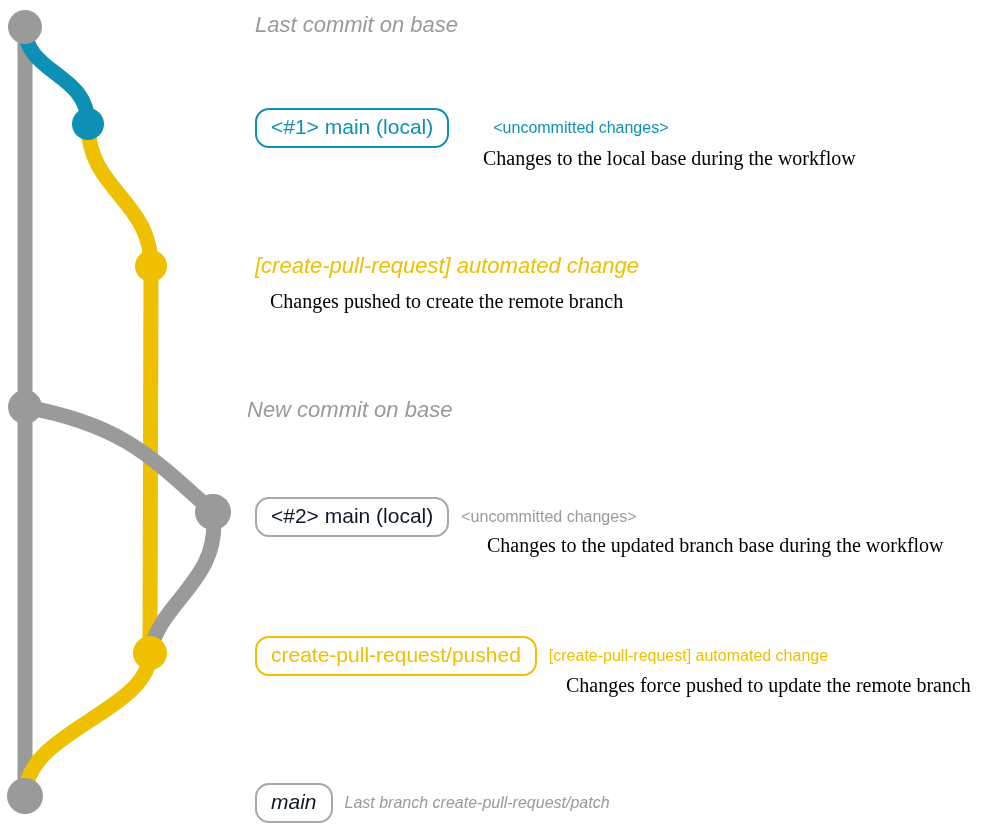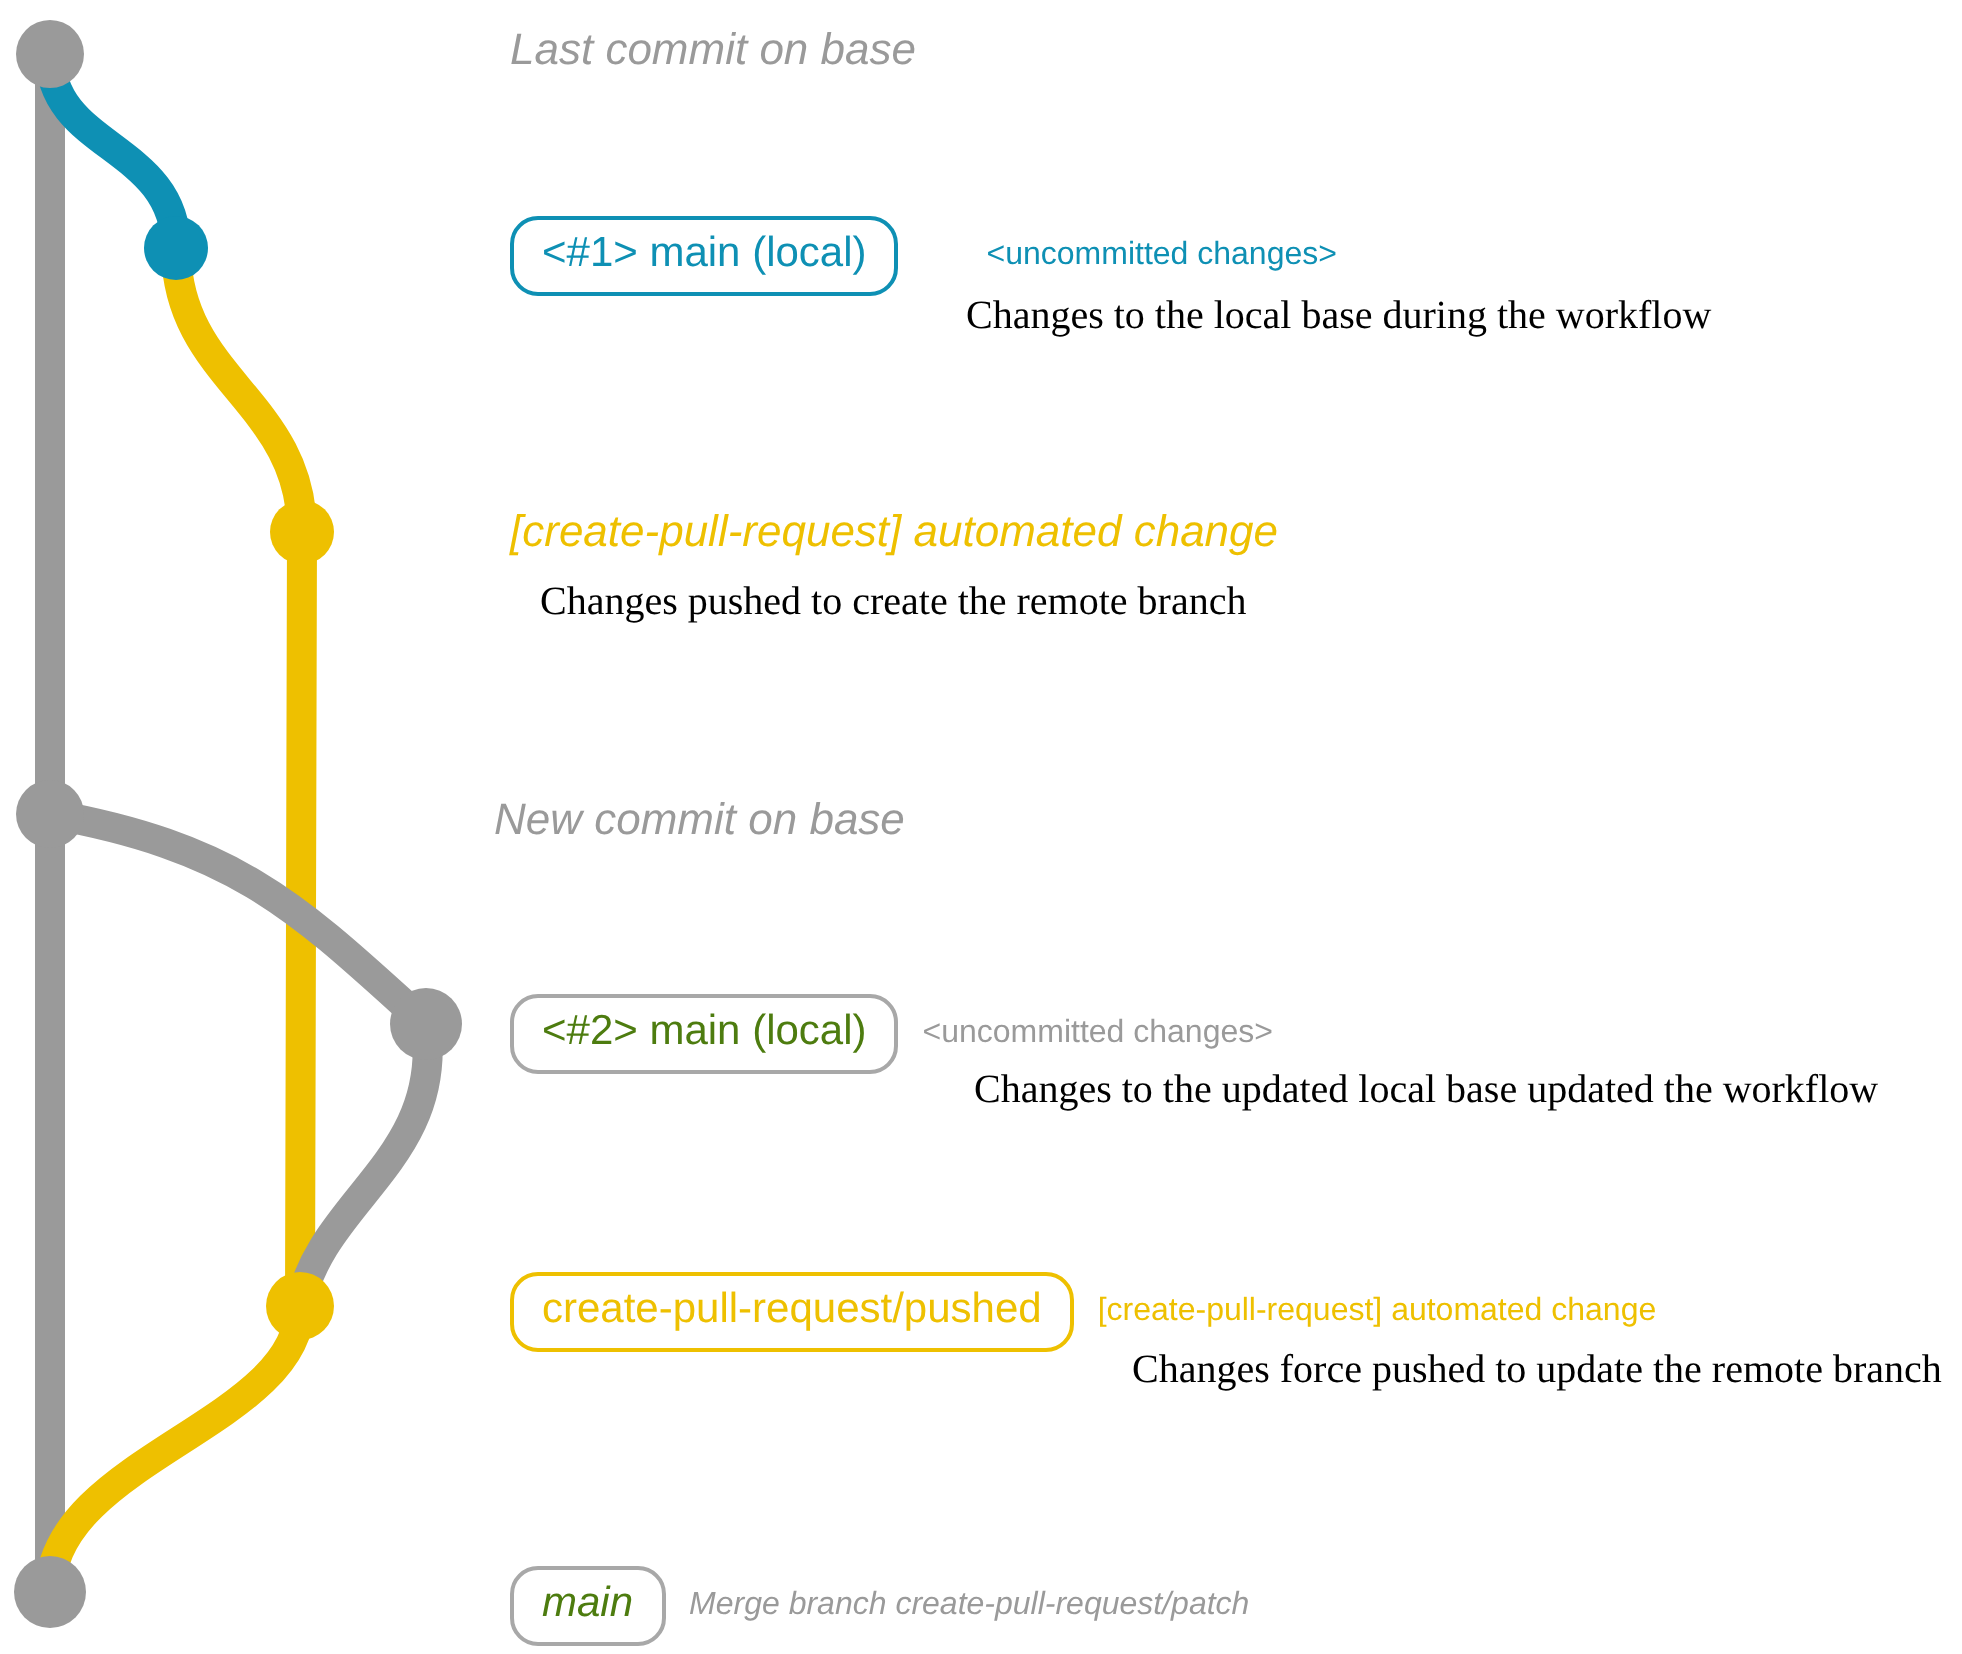--- a/index.html
+++ b/index.html
@@ -50,21 +50,21 @@
     color: #9a9a9a;
     padding: 4px 14px 6px 14px;
     font-size: 21px;
     line-height: 26px;
     font-family: "Liberation Sans", sans-serif;
     background: transparent;
     box-sizing: border-box;
   }
   .ref-chip.teal { border-color: #0e90b4; color: #0e90b4; }
   .ref-chip.yellow { border-color: #eec000; color: #eec000; }
-  .ref-chip.gray { border-color: #a8a8a8; color: #4d7c0f; text-align: center; }
+  .ref-chip.gray { border-color: #a8a8a8; color: #0f172a; text-align: center; }
 
   .subject {
     font-size: 16px;
     line-height: 26px;
     font-family: "Liberation Sans", sans-serif;
     margin-left: 12px;
     color: #9a9a9a;
   }
   .subject.teal { color: #0e90b4; }
   .subject.yellow { color: #eec000; }
@@ -133,26 +133,26 @@
 
   <div class="plain-label" style="left:255px; top:253px; color:#eec000;">[create-pull-request] automated change</div>
   <div class="note" style="left:270px; top:289px;">Changes pushed to create the remote branch</div>
 
   <div class="plain-label" style="left:247px; top:397px;">New commit on base</div>
 
   <div class="row" style="left:255px; top:497px;">
     <span class="ref-chip gray">&lt;#2&gt; main (local)</span>
     <span class="subject gray">&lt;uncommitted changes&gt;</span>
   </div>
-  <div class="note" style="left:487px; top:533px;">Changes to the updated local base updated the workflow</div>
+  <div class="note" style="left:487px; top:533px;">Changes to the updated branch base during the workflow</div>
 
   <div class="row" style="left:255px; top:636px;">
     <span class="ref-chip yellow">create-pull-request/pushed</span>
     <span class="subject yellow">[create-pull-request] automated change</span>
   </div>
   <div class="note" style="left:566px; top:673px;">Changes force pushed to update the remote branch</div>
 
   <div class="row" style="left:255px; top:783px;font-style:italic;">
     <span class="ref-chip gray">main</span>
-    <span class="subject gray">Merge branch create-pull-request/patch</span>
+    <span class="subject gray">Last branch create-pull-request/patch</span>
   </div>
 
 </div>
 
 </body></html>

